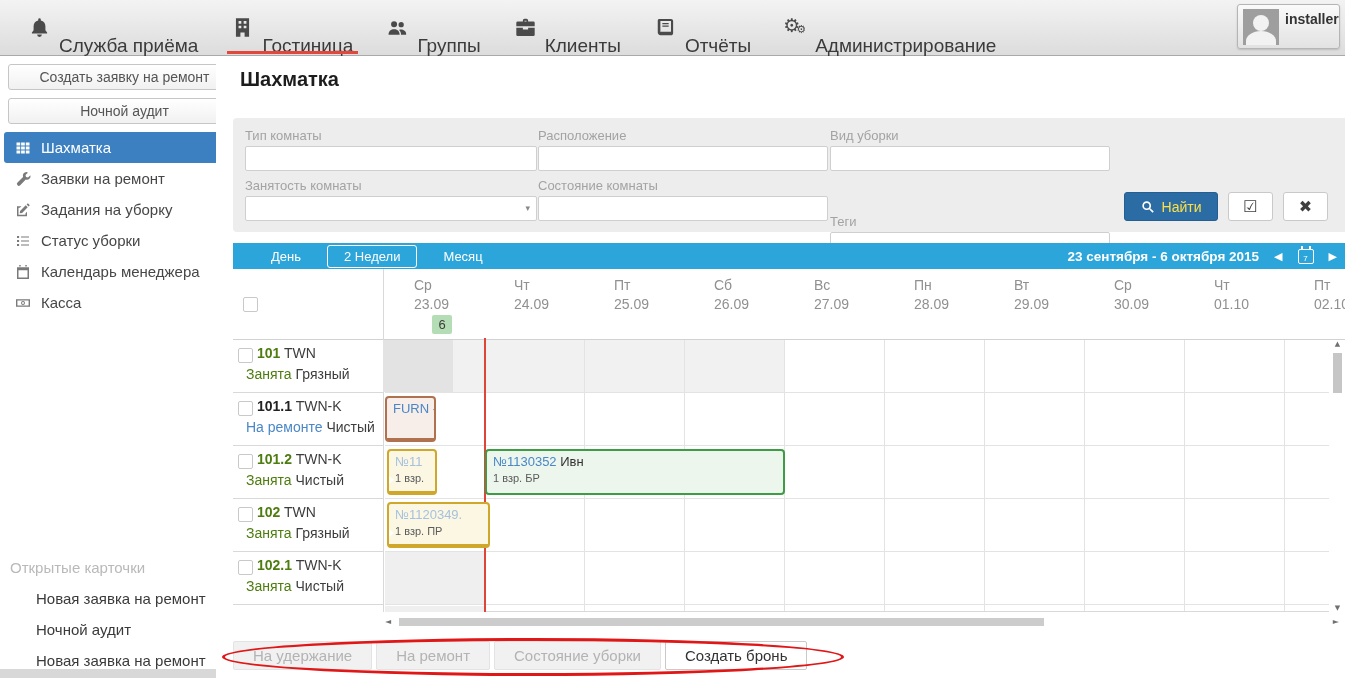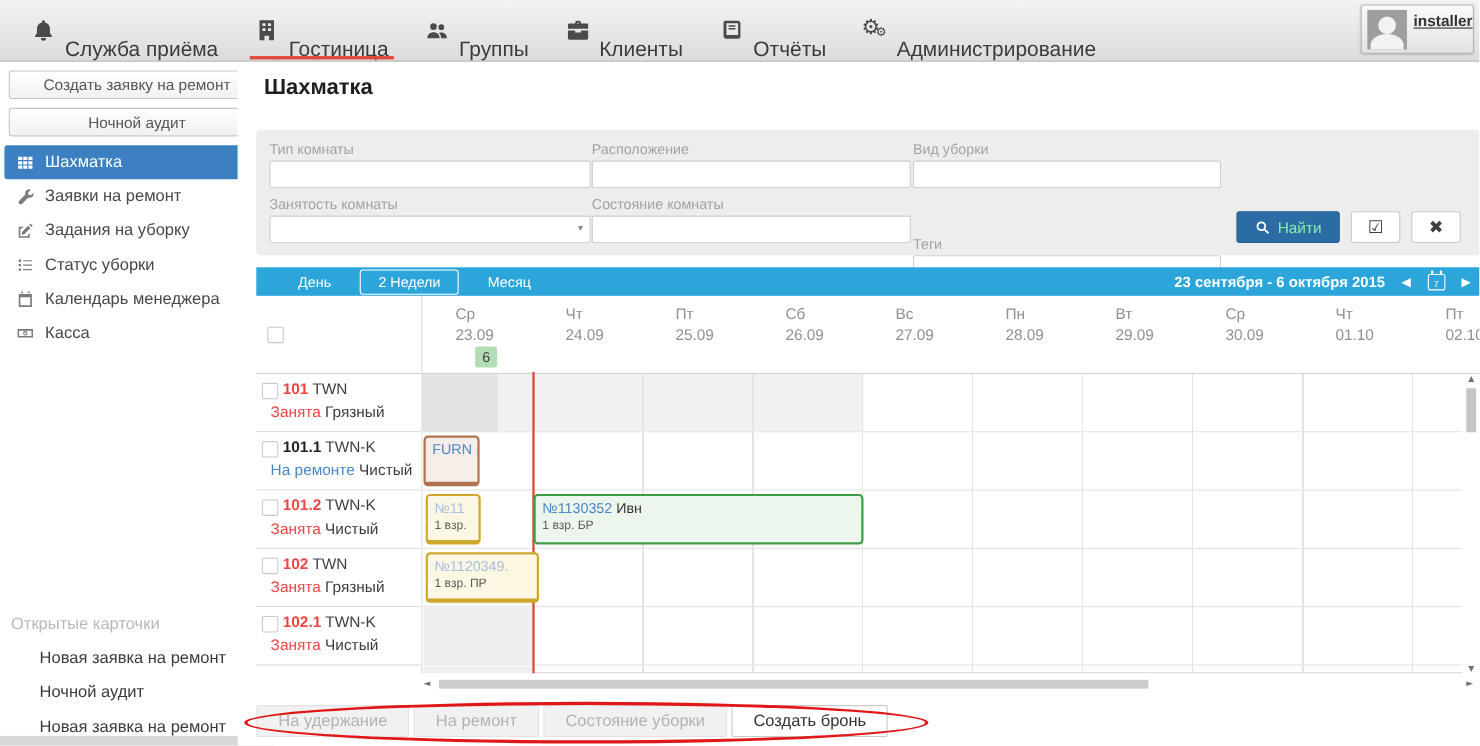--- a/index.html
+++ b/index.html
@@ -17,21 +17,21 @@
   .nav-label { font-size:19px; color:#3b3b3b; white-space:nowrap;margin-top:36px; }
   .nav-item.active::after { content:""; position:absolute; left:12px; right:12px; bottom:1px; height:3px; background:#e2473c; }
   .gear-wrap { position:relative; width:22px; height:22px; }
   .gear-big { position:absolute; left:-2px; top:-3px; font-size:19px; color:#4a4a4a; font-family:"DejaVu Sans",sans-serif; }
   .gear-small { position:absolute; left:11px; top:6px; font-size:11px; color:#4a4a4a; font-family:"DejaVu Sans",sans-serif; }
   .user-badge { position:absolute; right:5px; top:4px; width:103px; height:45px; background:linear-gradient(#fafafa,#e2e2e2);
     border:1px solid #b5b5b5; border-radius:3px; box-shadow:0 1px 2px rgba(0,0,0,.15); cursor:pointer; }
   .avatar { position:absolute; left:5px; top:4px; width:36px; height:36px; background:#9e9e9e; overflow:hidden; }
   .avatar::before { content:""; position:absolute; left:10px; top:6px; width:16px; height:16px; border-radius:50%; background:#f2f2f2; }
   .avatar::after { content:""; position:absolute; left:3px; top:22px; width:30px; height:20px; border-radius:50% 50% 0 0; background:#f2f2f2; }
-  .user-name { position:absolute; left:47px; top:6px; font-size:14px; font-weight:bold; color:#333;text-decoration:underline; }
+  .user-name { position:absolute; left:47px; top:6px; font-size:14px; font-weight:bold; color:#333; }
 
   
   .sidebar { position:absolute; left:0; top:56px; width:250px; bottom:0; background:#fff; border-right:1px solid #c9c9c9; }
   .side-btn { display:block; margin:8px 8px 0 8px; height:26px; line-height:24px; text-align:center;
     background:linear-gradient(#fff,#f1f1f1); border:1px solid #c6c6c6; border-radius:3px;
     font-size:14px; color:#555; cursor:pointer; }
   .side-menu { margin-top:8px; }
   .menu-item { position:relative; display:flex; align-items:center; gap:10px; height:31px; padding-left:14px;
     font-size:15px; color:#474747; cursor:pointer; }
   .menu-item .m-ico { width:17px; height:17px; color:#7a7a7a; display:inline-flex; align-items:center; justify-content:center; }
@@ -48,21 +48,21 @@
   .page-title { position:absolute; left:24px; top:12px; font-size:20px; font-weight:bold; color:#1d1d1d; }
 
   .filter-panel { position:absolute; left:17px; right:0; top:62px; height:114px; background:#ededed; border-radius:4px 0 0 4px; }
   .f-group { position:absolute; }
   .f-label { font-size:13px; color:#a3a3a3; margin-bottom:3px; }
   .f-input { width:100%; height:25px; background:#fff; border:1px solid #cfcfcf; border-radius:2px; font-size:13px; padding:0 6px;
     font-family:"Liberation Sans",sans-serif; color:#444; }
   .f-select { position:relative; }
   .f-select .caret { position:absolute; right:7px; bottom:8px; font-size:9px; color:#888; pointer-events:none; }
   .btn-find { position:absolute; left:891px; top:74px; width:94px; height:29px; background:#2b6ca4; border:1px solid #255e90;
-    border-radius:3px; color:#86efac; font-size:14px; display:flex; align-items:center; justify-content:center; gap:7px; cursor:pointer; }
+    border-radius:3px; color:#fde047; font-size:14px; display:flex; align-items:center; justify-content:center; gap:7px; cursor:pointer; }
   .btn-find svg { width:14px; height:14px; fill:#fff; }
   .btn-icon { position:absolute; top:74px; width:45px; height:29px; background:#fff; border:1px solid #c9c9c9; border-radius:3px;
     display:flex; align-items:center; justify-content:center; font-size:16px; color:#3f3f3f; cursor:pointer;
     font-family:"DejaVu Sans",sans-serif; }
   .btn-check { left:995px; }
   .btn-clear { left:1050px; }
 
   
   .cal-toolbar { position:absolute; left:17px; right:0; top:187px; height:26px; background:#2ca5da; color:#fff;
     display:flex; align-items:center; }
@@ -84,21 +84,21 @@
   .hdr-cb { position:absolute; left:10px; top:28px; }
   .day-head { position:absolute; top:7px; width:70px; font-size:14px; color:#909090; line-height:19px; }
   .day-badge { position:absolute; left:199px; top:46px; width:20px; height:19px; background:#b4ddb5; color:#3c3c3c;
     font-size:13px; text-align:center; line-height:19px; border-radius:2px; }
   .col-sep { position:absolute; left:150px; top:0; width:1px; height:343px; background:#d9d9d9; }
   .row-label { position:absolute; left:0; width:150px; height:53px; border-bottom:1px solid #d9d9d9; background:#fff; }
   .row-label .cb { position:absolute; left:5px; top:8px; }
   .rl-line1 { position:absolute; left:24px; top:5px; font-size:14px; white-space:nowrap; }
   .rl-line2 { position:absolute; left:13px; top:26px; font-size:14px; white-space:nowrap; }
   .rl-num { font-weight:bold; }
-  .c-red { color:#ef4444; } .c-blue { color:#4a87c7; } .c-dark { color:#3d3d3d; } .c-black { color:#222; }
+  .c-red { color:#4d7c0f; } .c-blue { color:#4a87c7; } .c-dark { color:#3d3d3d; } .c-black { color:#222; }
   .cells { position:absolute; left:152px; right:16px; height:53px; border-bottom:1px solid #e3e3e3;
     background:repeating-linear-gradient(to right, transparent 0 99px, #e3e3e3 99px 100px); cursor:pointer; }
   .shade { position:absolute; height:52px; z-index:0; }
   .red-line { position:absolute; left:251px; top:69px; width:2px; height:274px; background:#dd4538; z-index:2; }
   .booking { position:absolute; height:46px; border-radius:4px; padding:3px 6px; z-index:3; cursor:pointer; overflow:hidden; }
   .bk-tentative { background:#fcf7e3; border:2px solid #cfa72a; border-bottom-width:4px; }
   .bk-repair { background:#f7ede9; border:2px solid #b0714f; border-bottom-width:4px; }
   .bk-active { background:#edf6ed; border:2px solid #3e9c45; }
   .bk-tentative::after { content:""; position:absolute; left:0; bottom:7px; width:0; height:0;
     border-top:4px solid transparent; border-bottom:4px solid transparent; border-left:5px solid #fff; }

